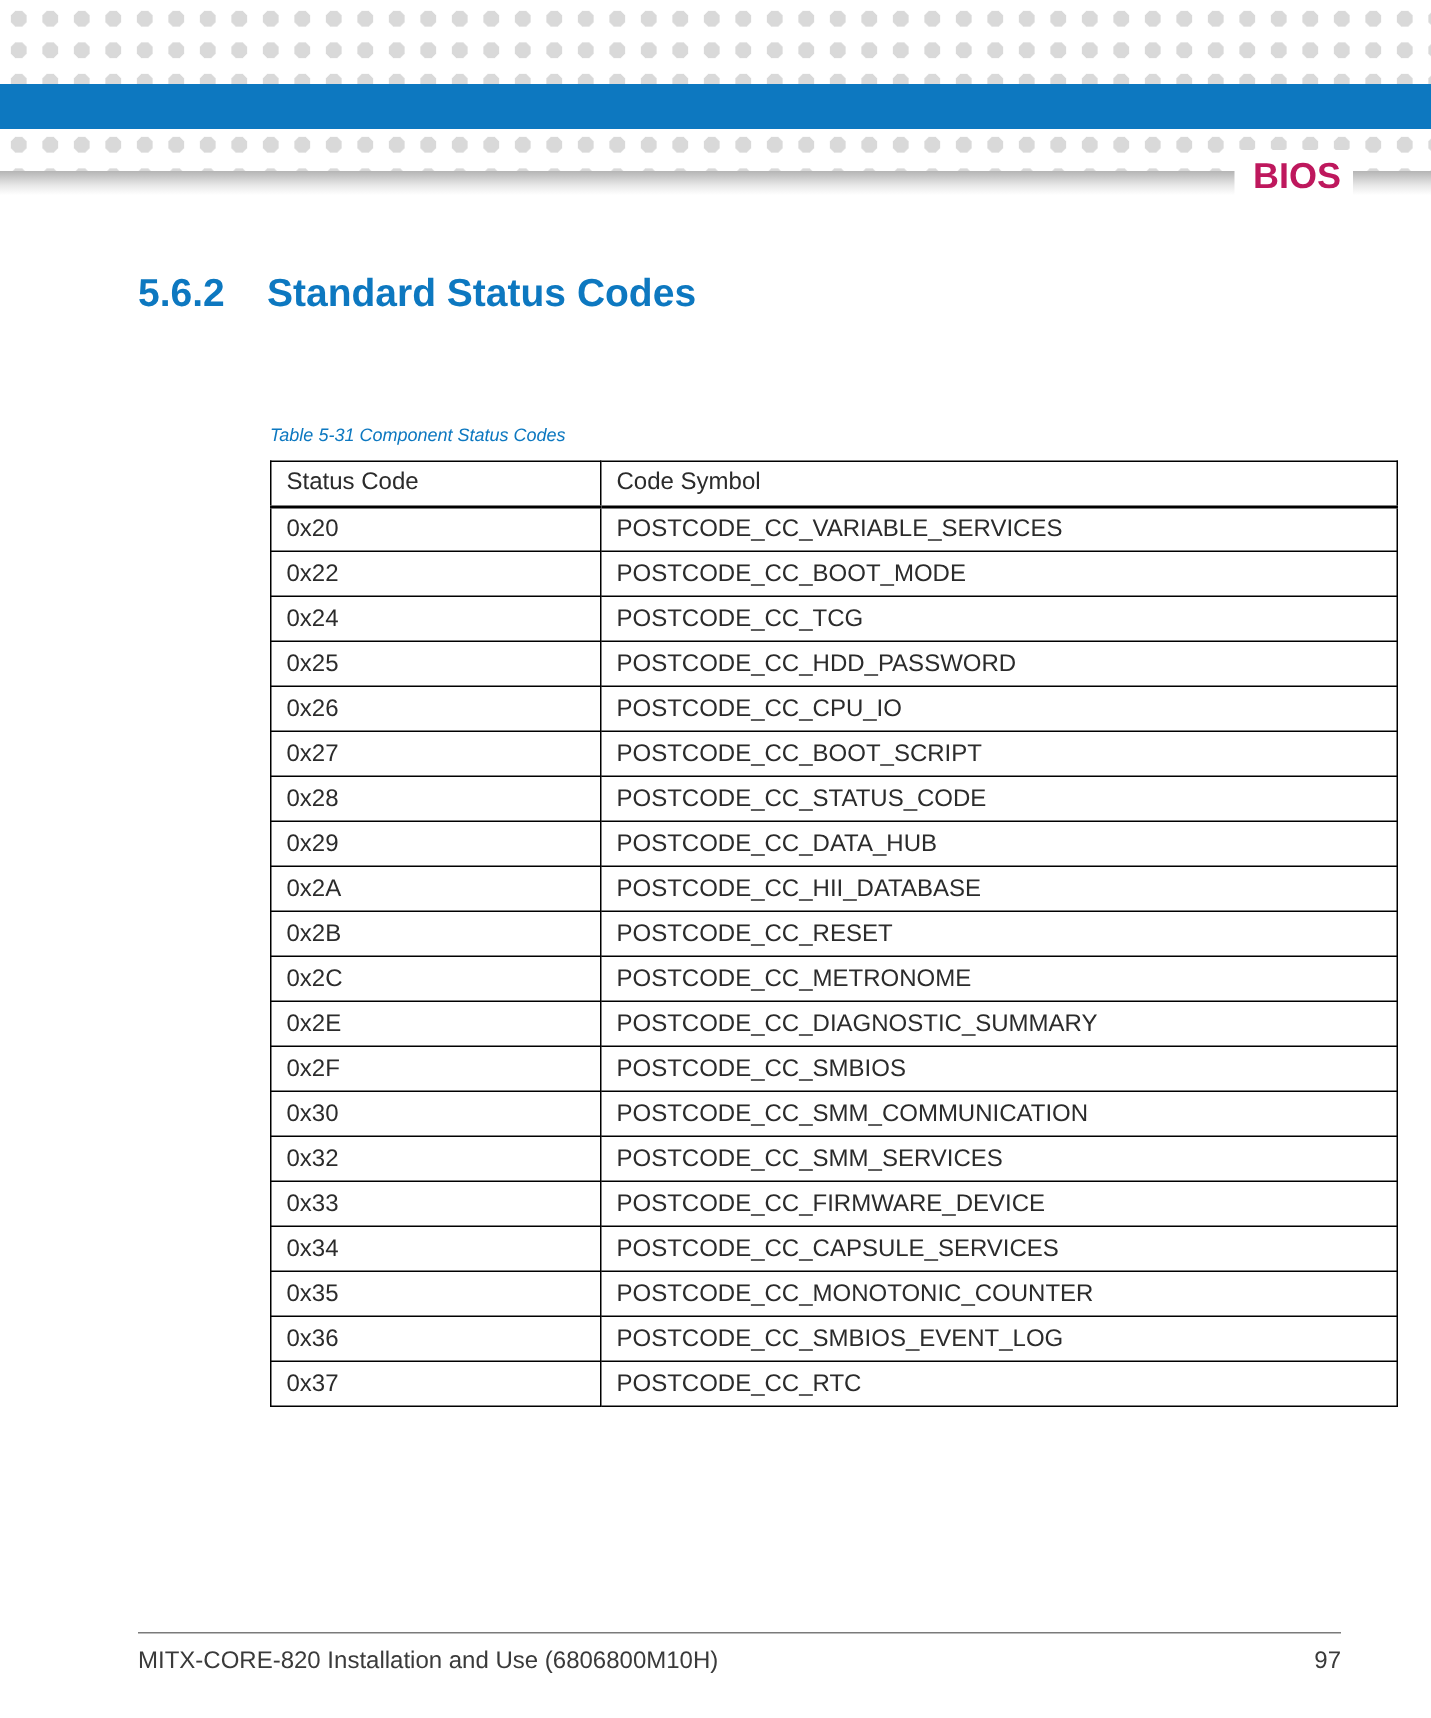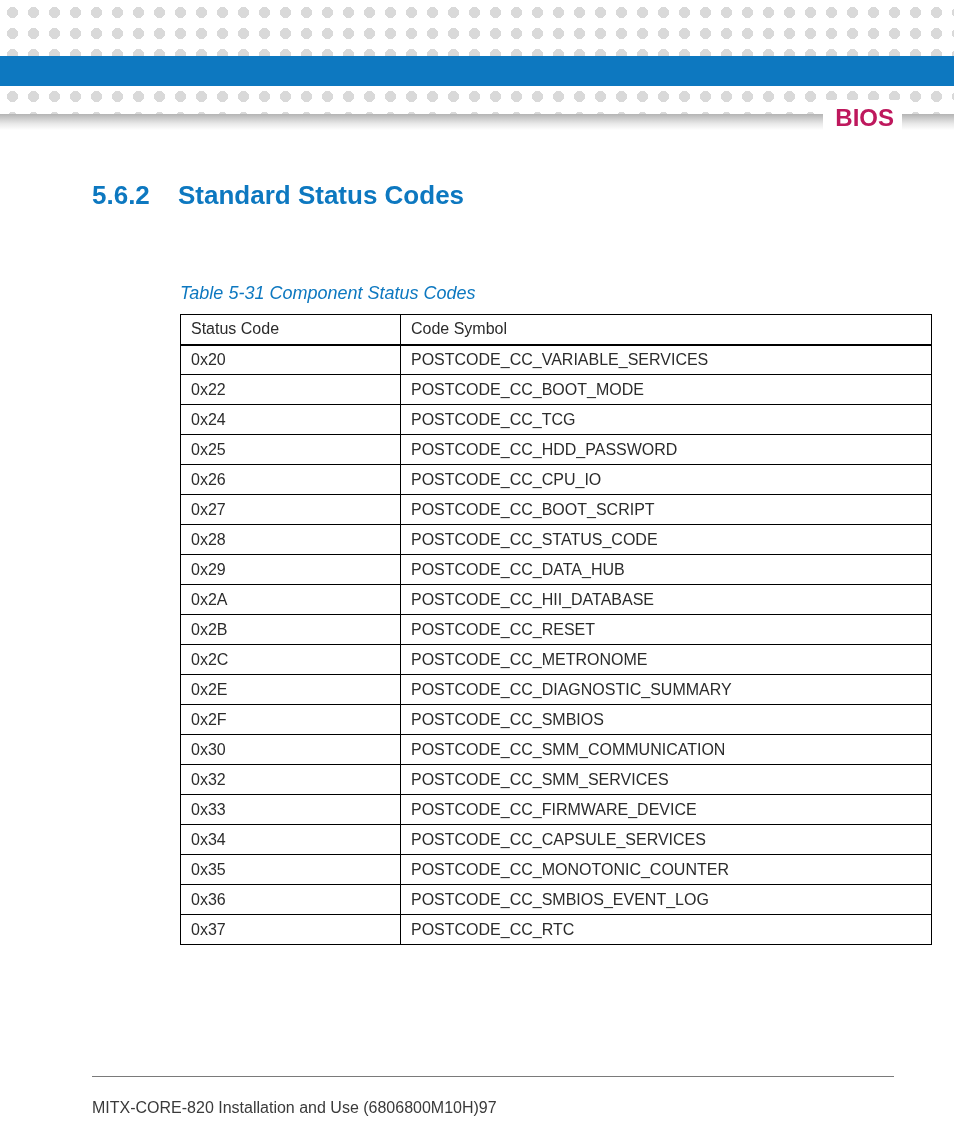--- a/index.html
+++ b/index.html
@@ -59,21 +59,21 @@
     font-size: 26px;
     margin-bottom: 72px;
   }
   .section-number {
     display: inline-block;
     width: 86px;
   }
   .table-caption {
     color: #0d78c0;
     font-style: italic;
-    font-size: 18px;
+    font-size: 12px;
     margin-left: 88px;
     margin-bottom: 10px;
   }
   table {
     border-collapse: collapse;
     width: 752px;
     margin-left: 88px;
     font-size: 16px;
   }
   th, td {
@@ -86,23 +86,23 @@
   th {
     border-bottom: 2.5px solid #000;
   }
   col.c1 { width: 220px; }
   .footer {
     position: absolute;
     bottom: 28px;
     left: 92px;
     right: 60px;
     border-top: 1px solid #7a7a7a;
-    padding-top: 22px;
+    padding-top: 10px;
     display: flex;
-    justify-content: flex-start;
+    justify-content: space-between;
     font-size: 16px;
     color: #3a3a3a;
   }
 </style>
 </head>
 <body>
 
 <div class="dots-bg"></div>
 
 <div class="header-bar-wrap">

